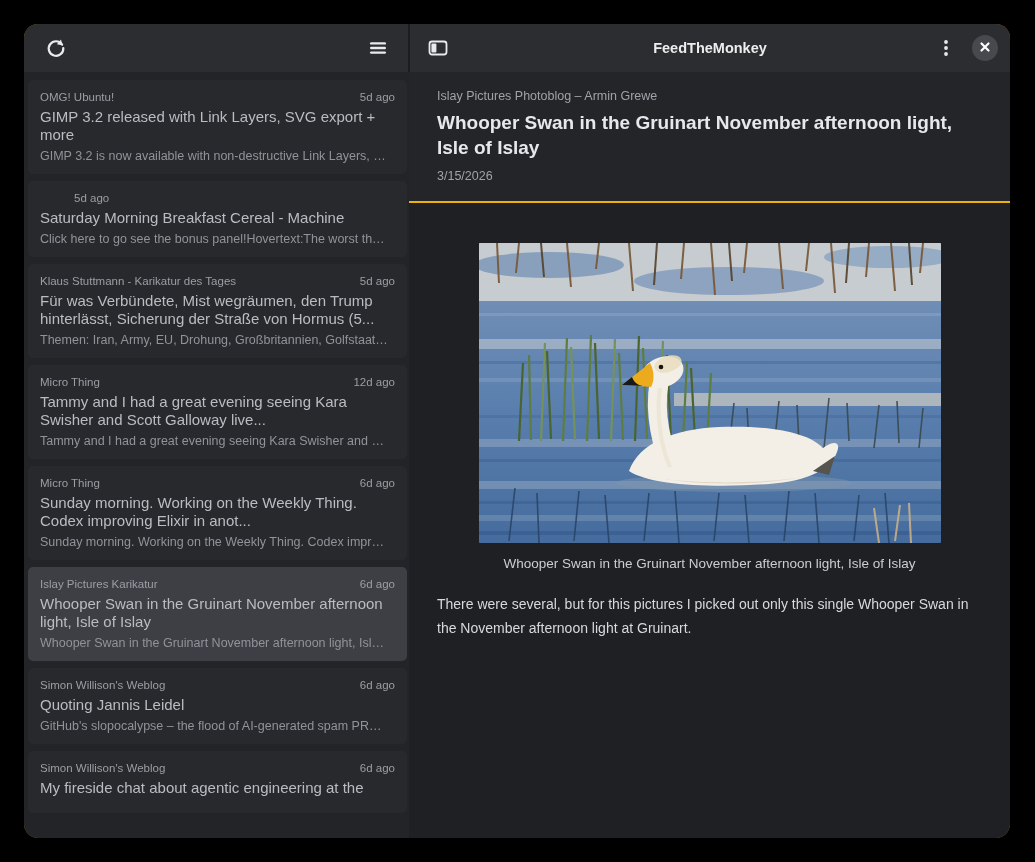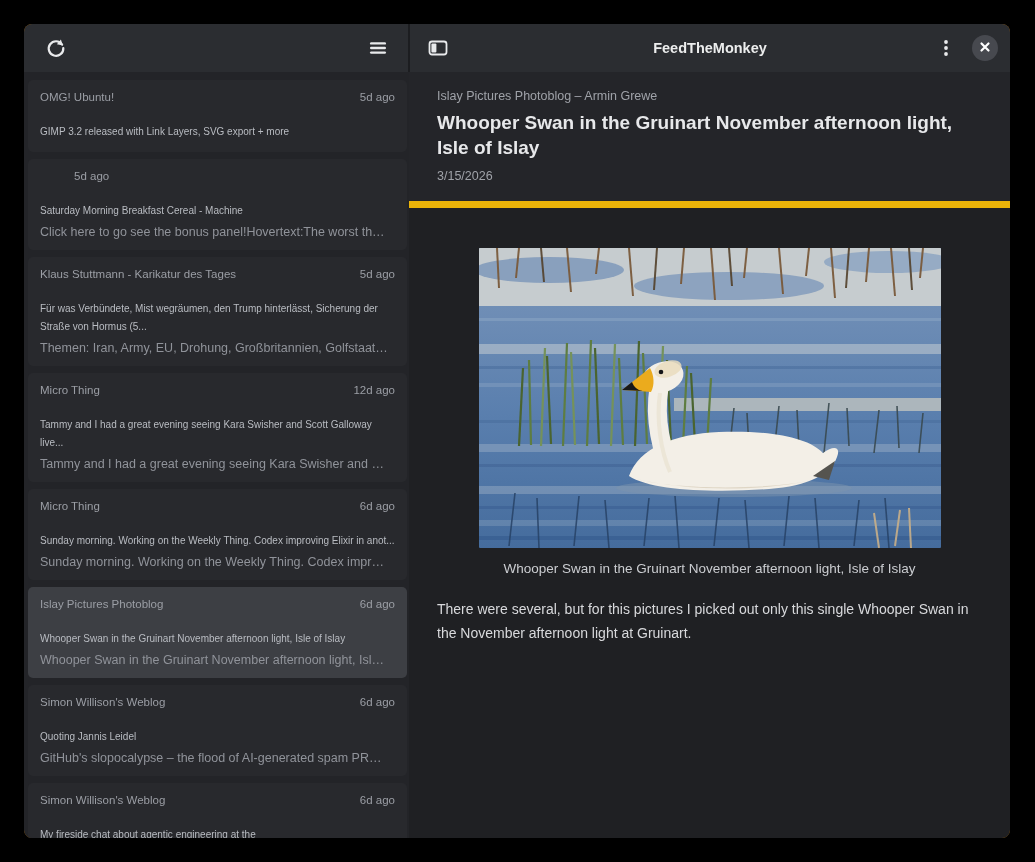--- a/index.html
+++ b/index.html
@@ -1,18 +1,18 @@
 <!DOCTYPE html>
 <html><head>
 <meta charset="utf-8">
 <style>
   html,body{margin:0;padding:0;background:#000;width:1035px;height:862px;overflow:hidden;
     font-family:"Liberation Sans","DejaVu Sans",sans-serif;}
   .window{position:absolute;left:24px;top:24px;width:986px;height:814px;background:#a16207;
-    border-radius:8px;overflow:hidden;display:flex;flex-direction:column;}
+    border-radius:14px;overflow:hidden;display:flex;flex-direction:column;}
   
   .toolbar{height:48px;min-height:48px;background:#2b2d31;display:flex;align-items:stretch;}
   .tb-left{width:384px;min-width:384px;display:flex;align-items:center;justify-content:space-between;
     padding:0 14px 0 16px;box-sizing:border-box;}
   .tb-divider{width:2px;background:#1c1d20;}
   .tb-main{flex:1;display:flex;align-items:center;justify-content:space-between;position:relative;
     padding:0 12px;box-sizing:border-box;}
   .tb-title{position:absolute;left:50%;top:50%;transform:translate(-50%,-50%);
     color:#eceded;font-size:14.5px;font-weight:700;white-space:nowrap;}
   .iconbtn{width:32px;height:32px;display:flex;align-items:center;justify-content:center;
@@ -23,26 +23,26 @@
     align-items:center;justify-content:center;border:none;cursor:pointer;padding:0;}
   
   .main{flex:1;display:flex;min-height:0;}
   .sidebar{width:385px;min-width:385px;background:#232428;padding:8px 2px 0 4px;
     box-sizing:border-box;display:flex;flex-direction:column;gap:7px;overflow:hidden;}
   .item{background:#28292d;border-radius:5px;padding:11px 12px;cursor:pointer;}
   .item.selected{background:#3d3f44;}
   .item-top{display:flex;align-items:baseline;gap:10px;}
   .feed{flex:1;font-size:11.5px;color:#9b9ea5;white-space:nowrap;overflow:hidden;text-overflow:ellipsis;}
   .time{font-size:11.5px;color:#9b9ea5;white-space:nowrap;margin-left:34px;}
-  .ititle{margin-top:20px;font-size:10px;line-height:18px;color:#b9bcc2;
+  .ititle{margin-top:5px;font-size:15px;line-height:18px;color:#b9bcc2;
     display:-webkit-box;-webkit-line-clamp:2;-webkit-box-orient:vertical;overflow:hidden;}
   .isnippet{margin-top:5px;font-size:12.5px;color:#90939a;white-space:nowrap;overflow:hidden;text-overflow:ellipsis;}
   
   .content{flex:1;display:flex;flex-direction:column;background:#1f2023;min-width:0;}
-  .art-header{background:#242529;border-bottom:7px solid #eab308;padding:16px 28px 17px;box-sizing:border-box;}
+  .art-header{background:#242529;border-bottom:2px solid #eab308;padding:16px 28px 17px;box-sizing:border-box;}
   .art-source{font-size:12.5px;color:#9fa2a8;line-height:16px;}
   .art-title{margin-top:6px;font-size:19px;line-height:25px;font-weight:700;color:#e7e8ea;}
   .art-date{margin-top:8px;font-size:12.5px;color:#9fa2a8;line-height:16px;}
   .art-body{flex:1;overflow:hidden;padding:40px 28px 20px;box-sizing:border-box;}
   .figure{width:462px;margin:0 auto;}
   .photo{width:462px;height:300px;display:block;border-radius:1px;}
   .caption{margin-top:12px;text-align:center;font-size:13.5px;color:#cbcdd1;line-height:17px;}
   .paragraph{margin-top:20px;font-size:14px;line-height:24px;color:#d8d9dc;}
 </style>
 </head>
@@ -105,20 +105,21 @@
   <div class="main">
 
     <div class="sidebar">
 
       <div class="item">
         <div class="item-top">
           <span class="feed">OMG! Ubuntu!</span>
           <span class="time">5d ago</span>
         </div>
         <div class="ititle">GIMP 3.2 released with Link Layers, SVG export + more</div>
+        <div class="isnippet">GIMP 3.2 is now available with non-destructive Link Layers, …</div>
       </div>
 
       <div class="item">
         <div class="item-top">
           <span class="time">5d ago</span>
         </div>
         <div class="ititle">Saturday Morning Breakfast Cereal - Machine</div>
         <div class="isnippet">Click here to go see the bonus panel!Hovertext:The worst th…</div>
       </div>
 
@@ -144,21 +145,21 @@
         <div class="item-top">
           <span class="feed">Micro Thing</span>
           <span class="time">6d ago</span>
         </div>
         <div class="ititle">Sunday morning. Working on the Weekly Thing. Codex improving Elixir in anot...</div>
         <div class="isnippet">Sunday morning. Working on the Weekly Thing. Codex impr…</div>
       </div>
 
       <div class="item selected">
         <div class="item-top">
-          <span class="feed">Islay Pictures Photoblog</span>
+          <span class="feed">Islay Pictures Karikatur</span>
           <span class="time">6d ago</span>
         </div>
         <div class="ititle">Whooper Swan in the Gruinart November afternoon light, Isle of Islay</div>
         <div class="isnippet">Whooper Swan in the Gruinart November afternoon light, Isl…</div>
       </div>
 
       <div class="item">
         <div class="item-top">
           <span class="feed">Simon Willison's Weblog</span>
           <span class="time">6d ago</span>

